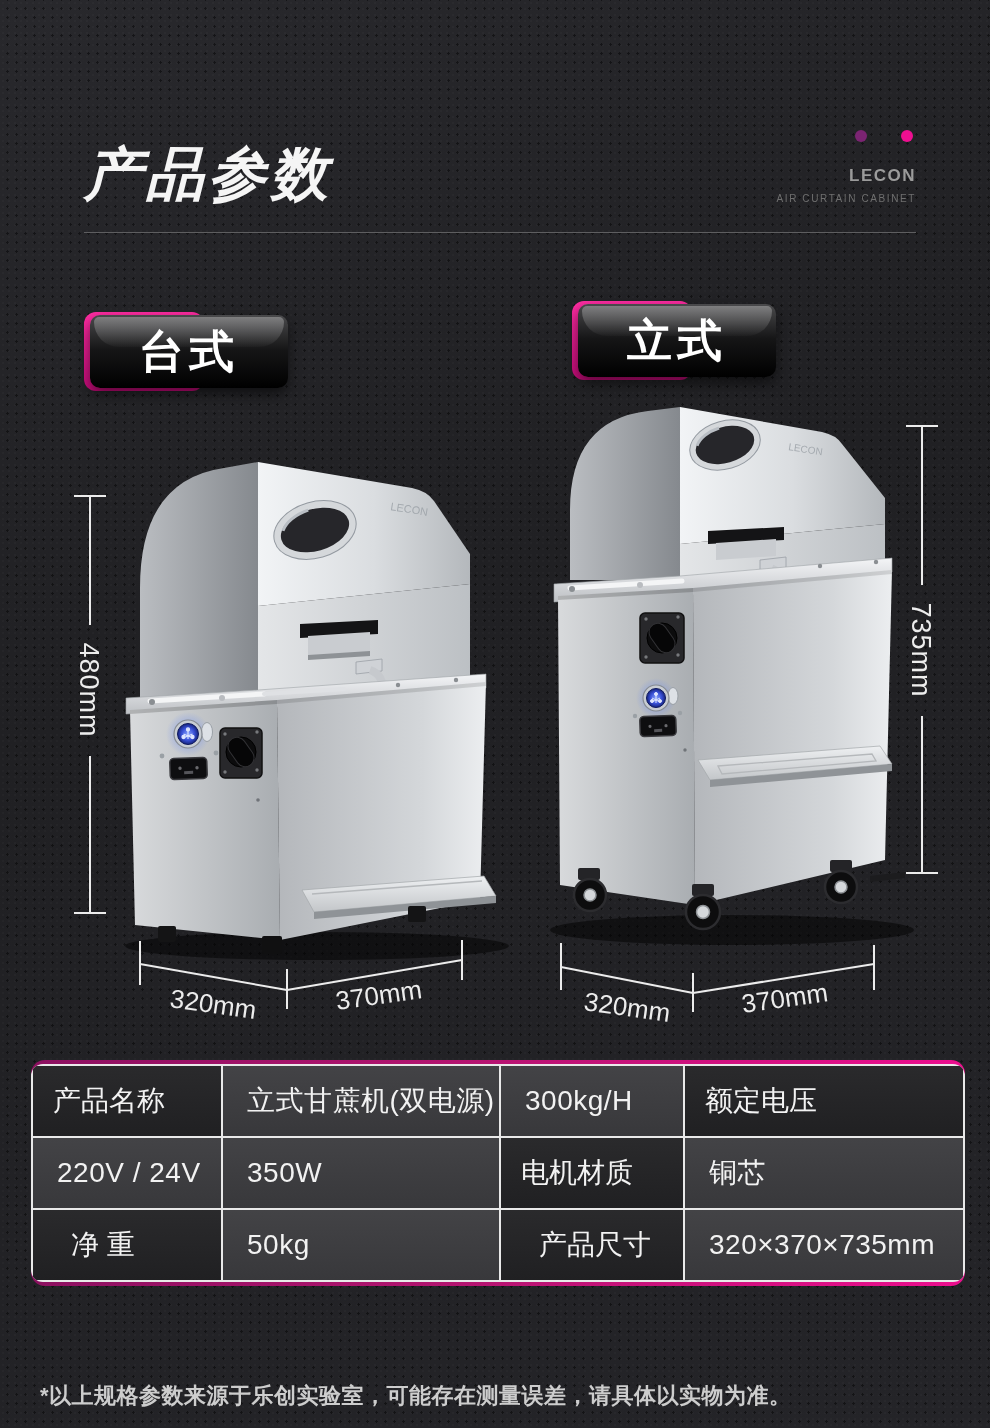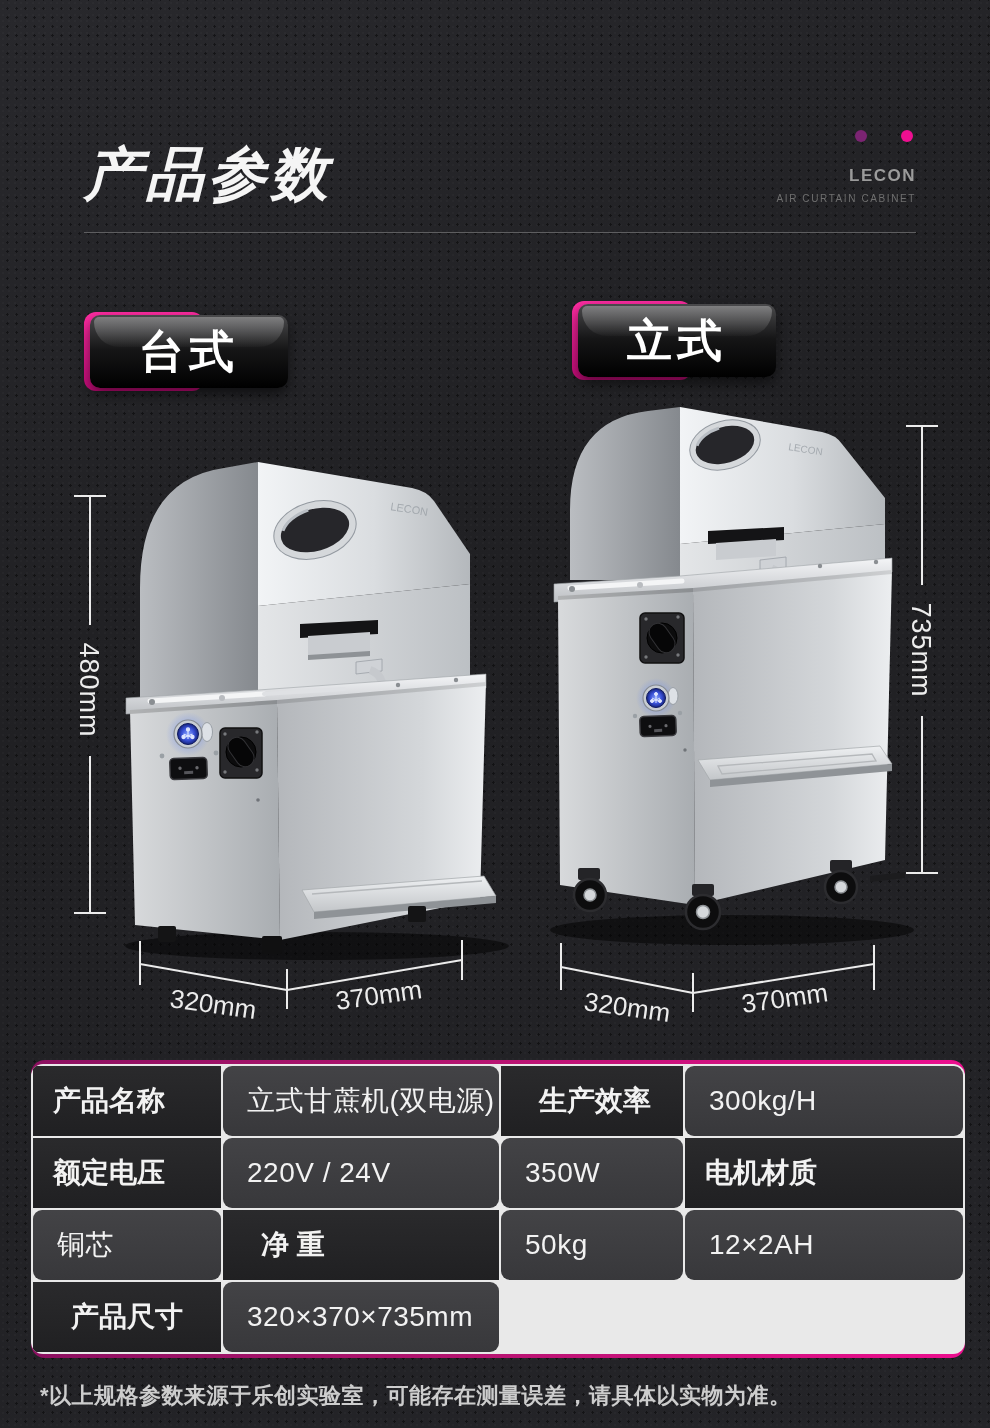--- a/index.html
+++ b/index.html
@@ -40,23 +40,23 @@
   .dim-label-v{width:120px;height:28px;text-align:center;font-size:27px;color:#ededed;letter-spacing:1px;
     transform:rotate(90deg);}
   .dim-svg text{font-family:"Liberation Sans","DejaVu Sans",sans-serif;font-size:26px;fill:#ececec;}
   .dim-svg line{stroke:#ececec;stroke-width:2;}
   
   .spec-outer{left:31px;top:1060px;width:934px;border-radius:14px;padding:4px 0;
     background:linear-gradient(90deg,#8c1060 0%,#b3146f 45%,#ec0e8e 100%);}
   .spec-grid{display:grid;grid-template-columns:188px 276px 182px 1fr;grid-auto-rows:70px;
     gap:2px;padding:2px;background:#e9e9e9;border-radius:12px;overflow:hidden;}
   .cell{display:flex;align-items:center;font-size:28px;color:#f2f2f2;}
-  .cell.lab{background:linear-gradient(180deg,#2a2a2c,#202022);font-weight:700;padding-left:20px;}
+  .cell.lab{background:linear-gradient(180deg,#2a2a2c,#202022);font-weight:400;padding-left:20px;}
   .cell.lab2{padding-left:38px;}
-  .cell.val{background:linear-gradient(180deg,#434346,#38383b);font-weight:400;padding-left:24px;letter-spacing:0.5px;border-radius:9px;}
+  .cell.val{background:linear-gradient(180deg,#434346,#38383b);font-weight:400;padding-left:24px;letter-spacing:0.5px;}
   
   .footnote{left:40px;top:1381px;font-size:22px;color:#cdcdcd;letter-spacing:0.5px;font-weight:bold;}
   
   .machine{pointer-events:none;}
 </style>
 </head>
 <body>
 
 <div class="page">
 
@@ -325,33 +325,31 @@
     <line x1="11" y1="34" x2="143" y2="60"></line>
     <line x1="143" y1="60" x2="324" y2="31"></line>
     <text x="76" y="83" text-anchor="middle" transform="rotate(8 76 83)">320mm</text>
     <text x="236" y="74" text-anchor="middle" transform="rotate(-8 236 74)">370mm</text>
   </svg>
 
   <div class="abs spec-outer">
     <div class="spec-grid">
       <div class="cell lab">产品名称</div>
       <div class="cell val">立式甘蔗机(双电源)</div>
-      <div class="cell lab lab2">生产效率</div>
       <div class="cell val">300kg/H</div>
 
       <div class="cell lab">额定电压</div>
       <div class="cell val">220V / 24V</div>
       <div class="cell val">350W</div>
 
       <div class="cell lab">电机材质</div>
       <div class="cell val">铜芯</div>
       <div class="cell lab lab2">净 重</div>
       <div class="cell val">50kg</div>
 
-      <div class="cell val">12×2AH</div>
       <div class="cell lab lab2">产品尺寸</div>
       <div class="cell val">320×370×735mm</div>
     </div>
   </div>
 
   <div class="abs footnote">*以上规格参数来源于乐创实验室，可能存在测量误差，请具体以实物为准。</div>
 
 </div>
 
 </body></html>

